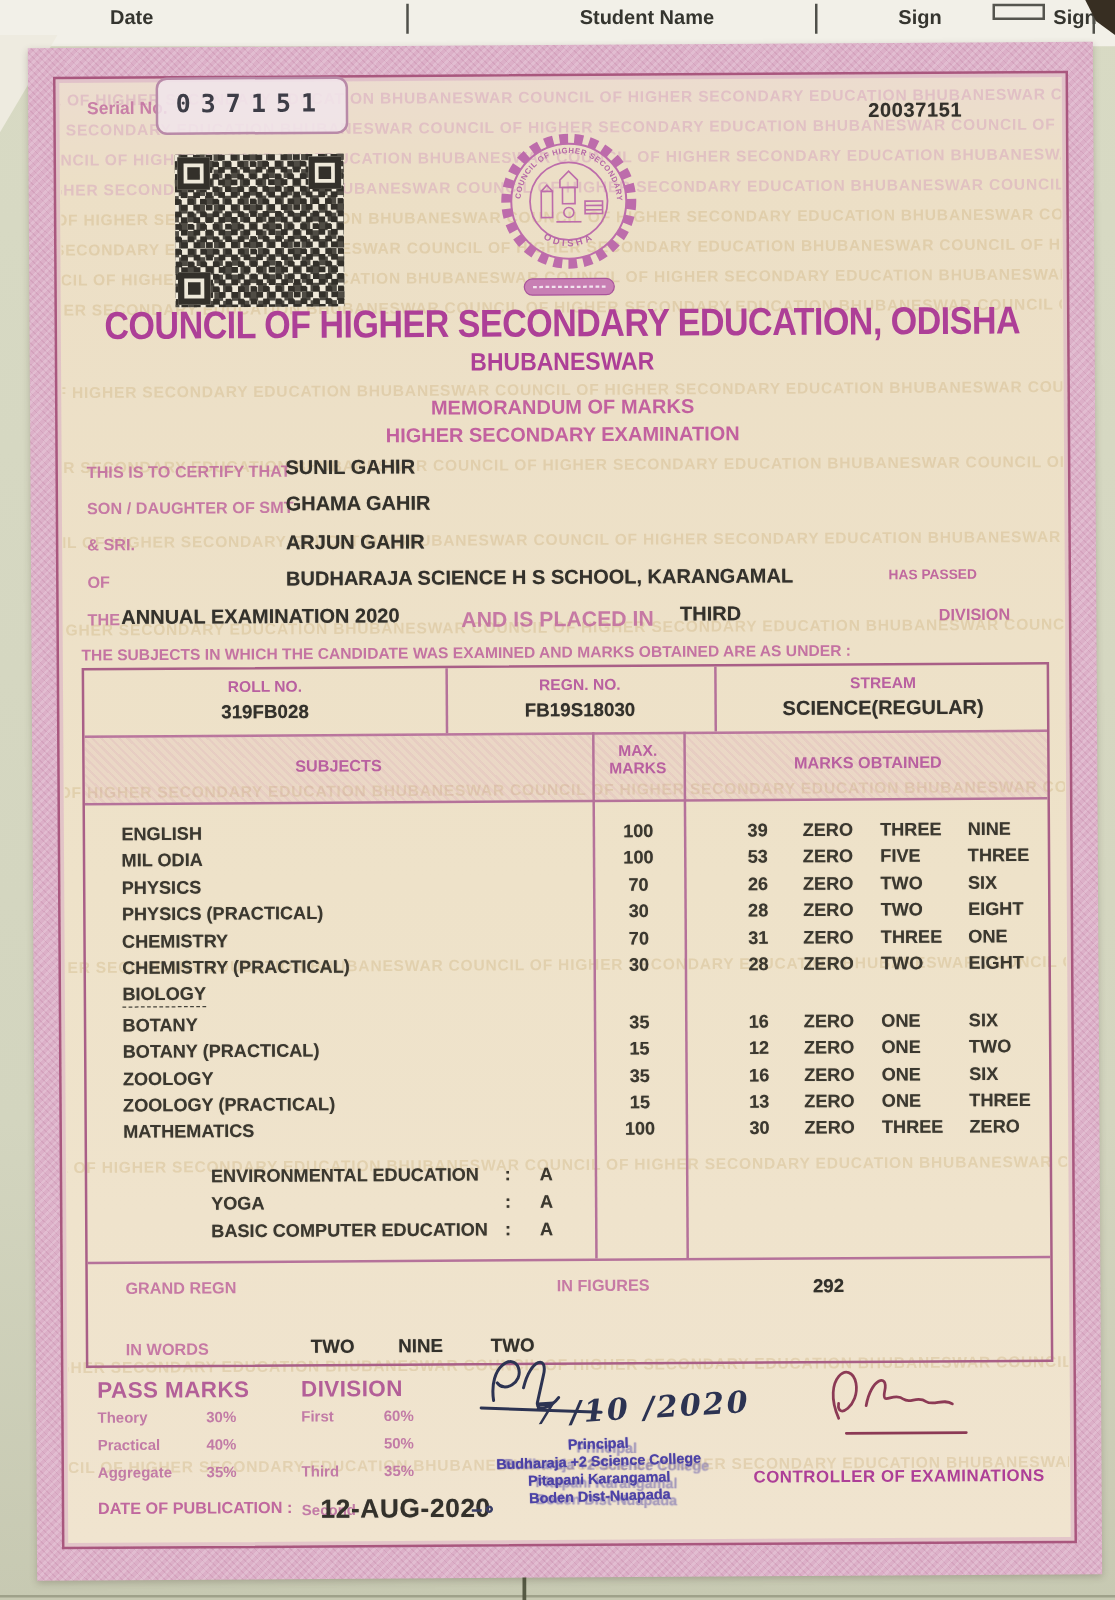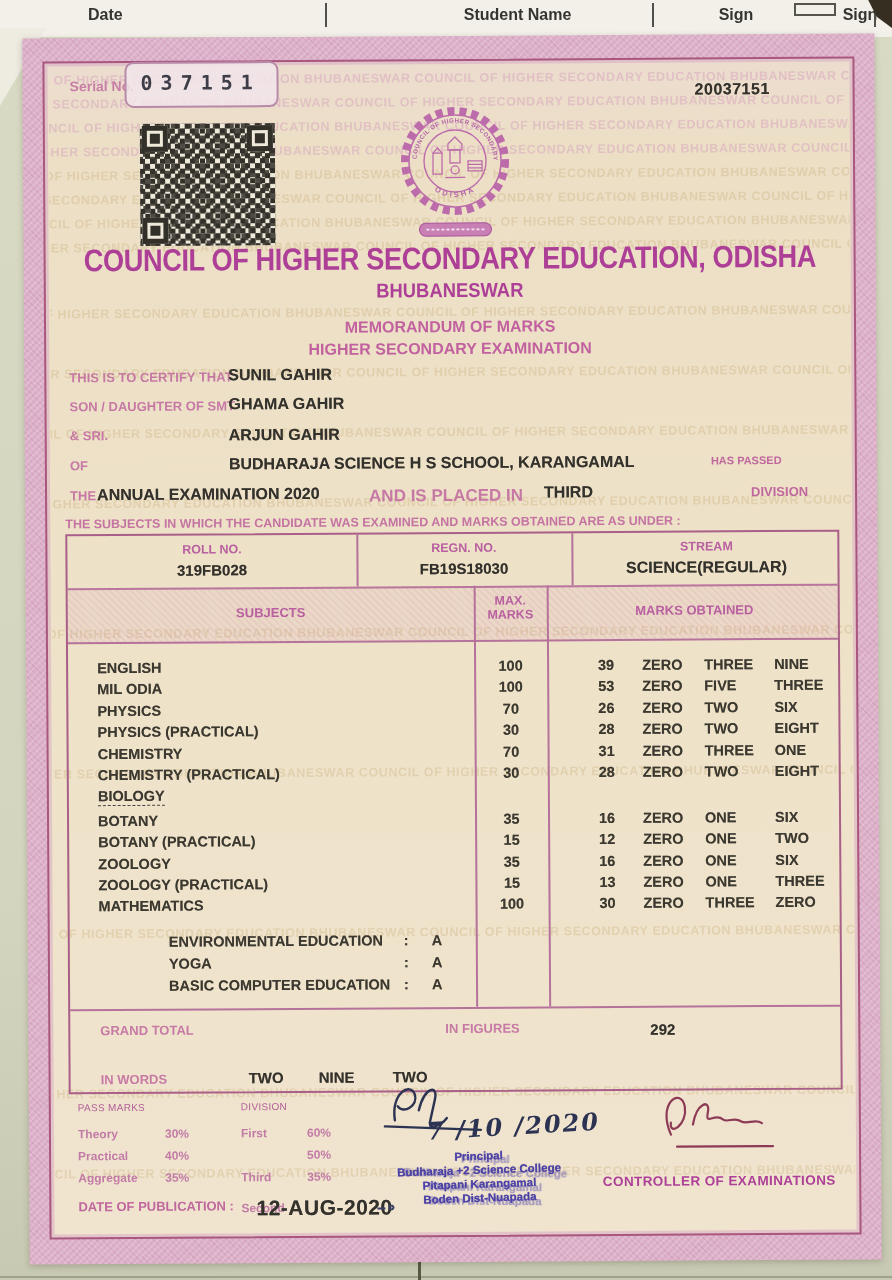--- a/index.html
+++ b/index.html
@@ -71,21 +71,21 @@
      text-shadow:0 0 .6px rgba(59,56,47,.5)}
   .sub{left:29px}
   .max{left:406px;width:73px;text-align:center}
   .fig{left:518px;width:40px;text-align:center}
   .w1{left:574px}.w2{left:636px}.w3{left:706px}
   .group-sub{border-bottom:1.6px dashed #45433a;padding-bottom:1px}
   .erow{position:relative;height:22px}
   .e-lab{left:99px}.e-col{left:334px}.e-grd{left:362px}
 
   
-  .ft-title{font-size:10px;color:#b35f98;font-weight:400;letter-spacing:.3px}
+  .ft-title{font-size:18px;color:#b35f98;font-weight:700;letter-spacing:.3px}
   .ft-lab{font-size:12px;color:#c27ba6;font-weight:700}
   .sig-ink{stroke:#2c3352;stroke-width:2.4;fill:none;stroke-linecap:round}
   .sig-mar{stroke:#8c3a55;stroke-width:2.2;fill:none;stroke-linecap:round}
   .hand-date{font-family:"DejaVu Serif",serif;font-style:italic;font-weight:700;
       font-size:24px;color:#2c3352;transform:rotate(-3deg);letter-spacing:2px;white-space:nowrap}
   .stamp{width:240px;text-align:center;color:#4c42a6;font-weight:700;font-size:11.5px;
       line-height:14px;transform:rotate(-1.5deg);text-shadow:0 0 .8px rgba(76,66,166,.8);white-space:nowrap}
   .stamp.ghost{opacity:.45;transform:rotate(.8deg);filter:blur(.4px)}
 
   .bottom-tick{left:418px;top:1262px;width:3px;height:18px;background:#30341f;opacity:.75}
@@ -327,21 +327,21 @@
           <span class="c e-col">:</span>
           <span class="c e-grd">A</span>
       </div>
       <div class="erow">
         <span class="c e-lab">BASIC COMPUTER EDUCATION</span>
           <span class="c e-col">:</span>
           <span class="c e-grd">A</span>
       </div>
     </div>
 
-    <span class="abs pl" style="left:30px;top:487px;font-size:13px;opacity:.85">GRAND TOTAL</span>
+    <span class="abs pl" style="left:30px;top:487px;font-size:13px;opacity:.85">GRAND REGN</span>
     <span class="abs pl" style="left:375px;top:487px;font-size:13px;opacity:.85">IN FIGURES</span>
     <span class="abs dv" style="left:545px;top:488px;width:60px;text-align:right;font-size:15px">292</span>
 
     <span class="abs pl" style="left:30px;top:536px;font-size:13px;opacity:.85">IN WORDS</span>
     <span class="abs dv" style="left:178px;top:534px;font-size:15px">TWO</span>
     <span class="abs dv" style="left:248px;top:534px;font-size:15px">NINE</span>
     <span class="abs dv" style="left:322px;top:534px;font-size:15px">TWO</span>
   </div>
 
   <span class="abs ft-title" style="left:49px;top:1064px">PASS MARKS</span>

